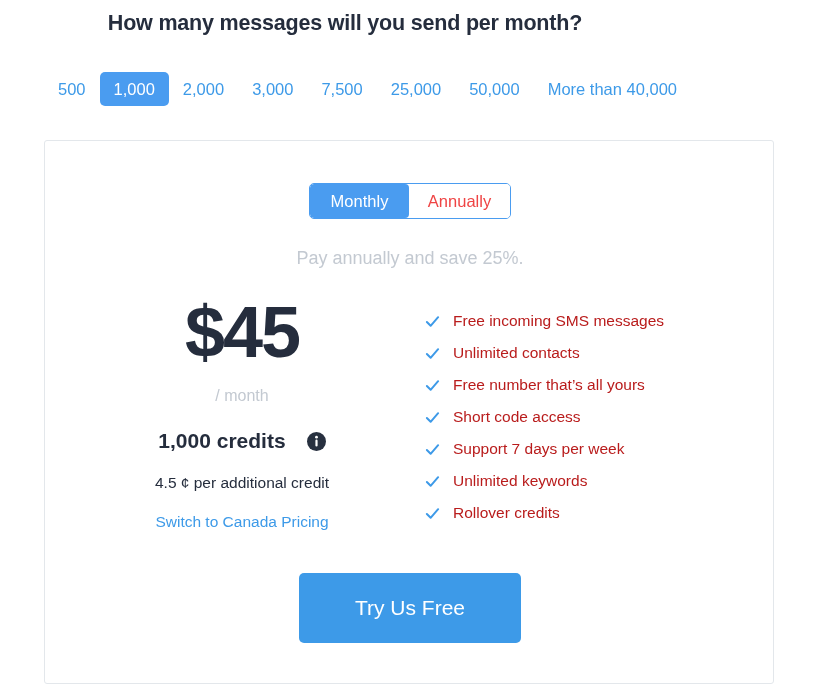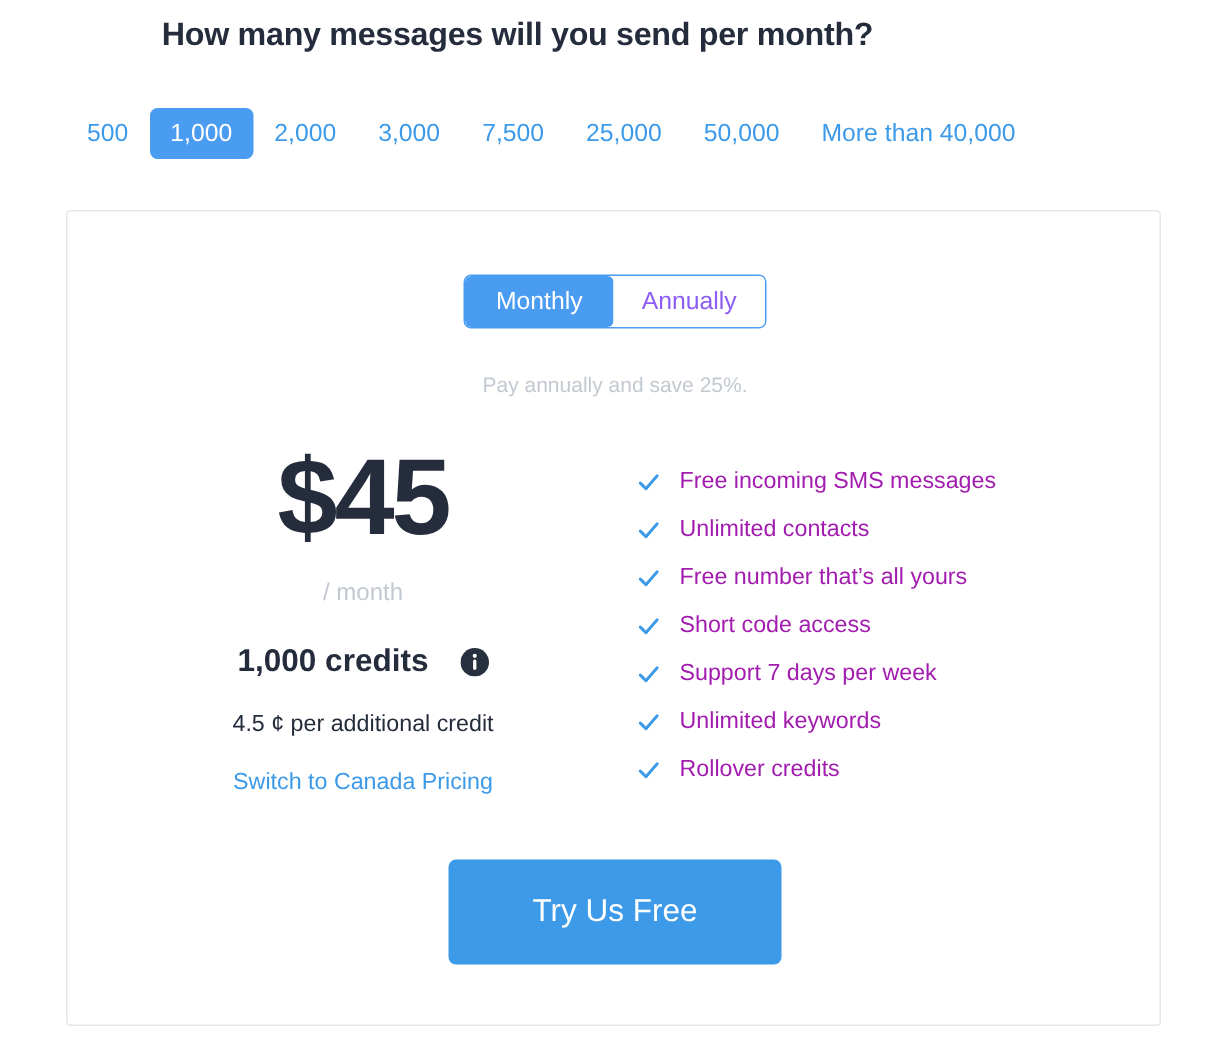--- a/index.html
+++ b/index.html
@@ -81,38 +81,38 @@
     display: flex;
     overflow: hidden;
     background: #ffffff;
   }
   .toggle-seg {
     flex: 1 1 auto;
     display: flex;
     align-items: center;
     justify-content: center;
     font-size: 16.5px;
-    color: #8b5cf6;
+    color: #ef4444;
     cursor: pointer;
     background: #ffffff;
   }
   .toggle-seg.active {
     background: #4a9cf0;
     color: #ffffff;
     border-radius: 4px;
   }
   .toggle-seg.monthly { flex: 0 0 99px; }
 
   .annual-note {
     position: absolute;
     left: 0;
     top: 107px;
     width: 730px;
     text-align: center;
-    font-size: 14px;
+    font-size: 18px;
     color: #c3c9d1;
   }
 
   
   .plan-body {
     position: absolute;
     left: 0;
     top: 155px;
     width: 730px;
   }
@@ -184,21 +184,21 @@
     height: 32px;
   }
   .check-icon {
     width: 15px;
     height: 15px;
     flex: 0 0 15px;
     display: block;
   }
   .feature-text {
     font-size: 15.5px;
-    color: #a21caf;
+    color: #b91c1c;
   }
 
   
   .cta-button {
     position: absolute;
     left: 254px;
     top: 432px;
     width: 222px;
     height: 70px;
     background: #3d9ae8;

